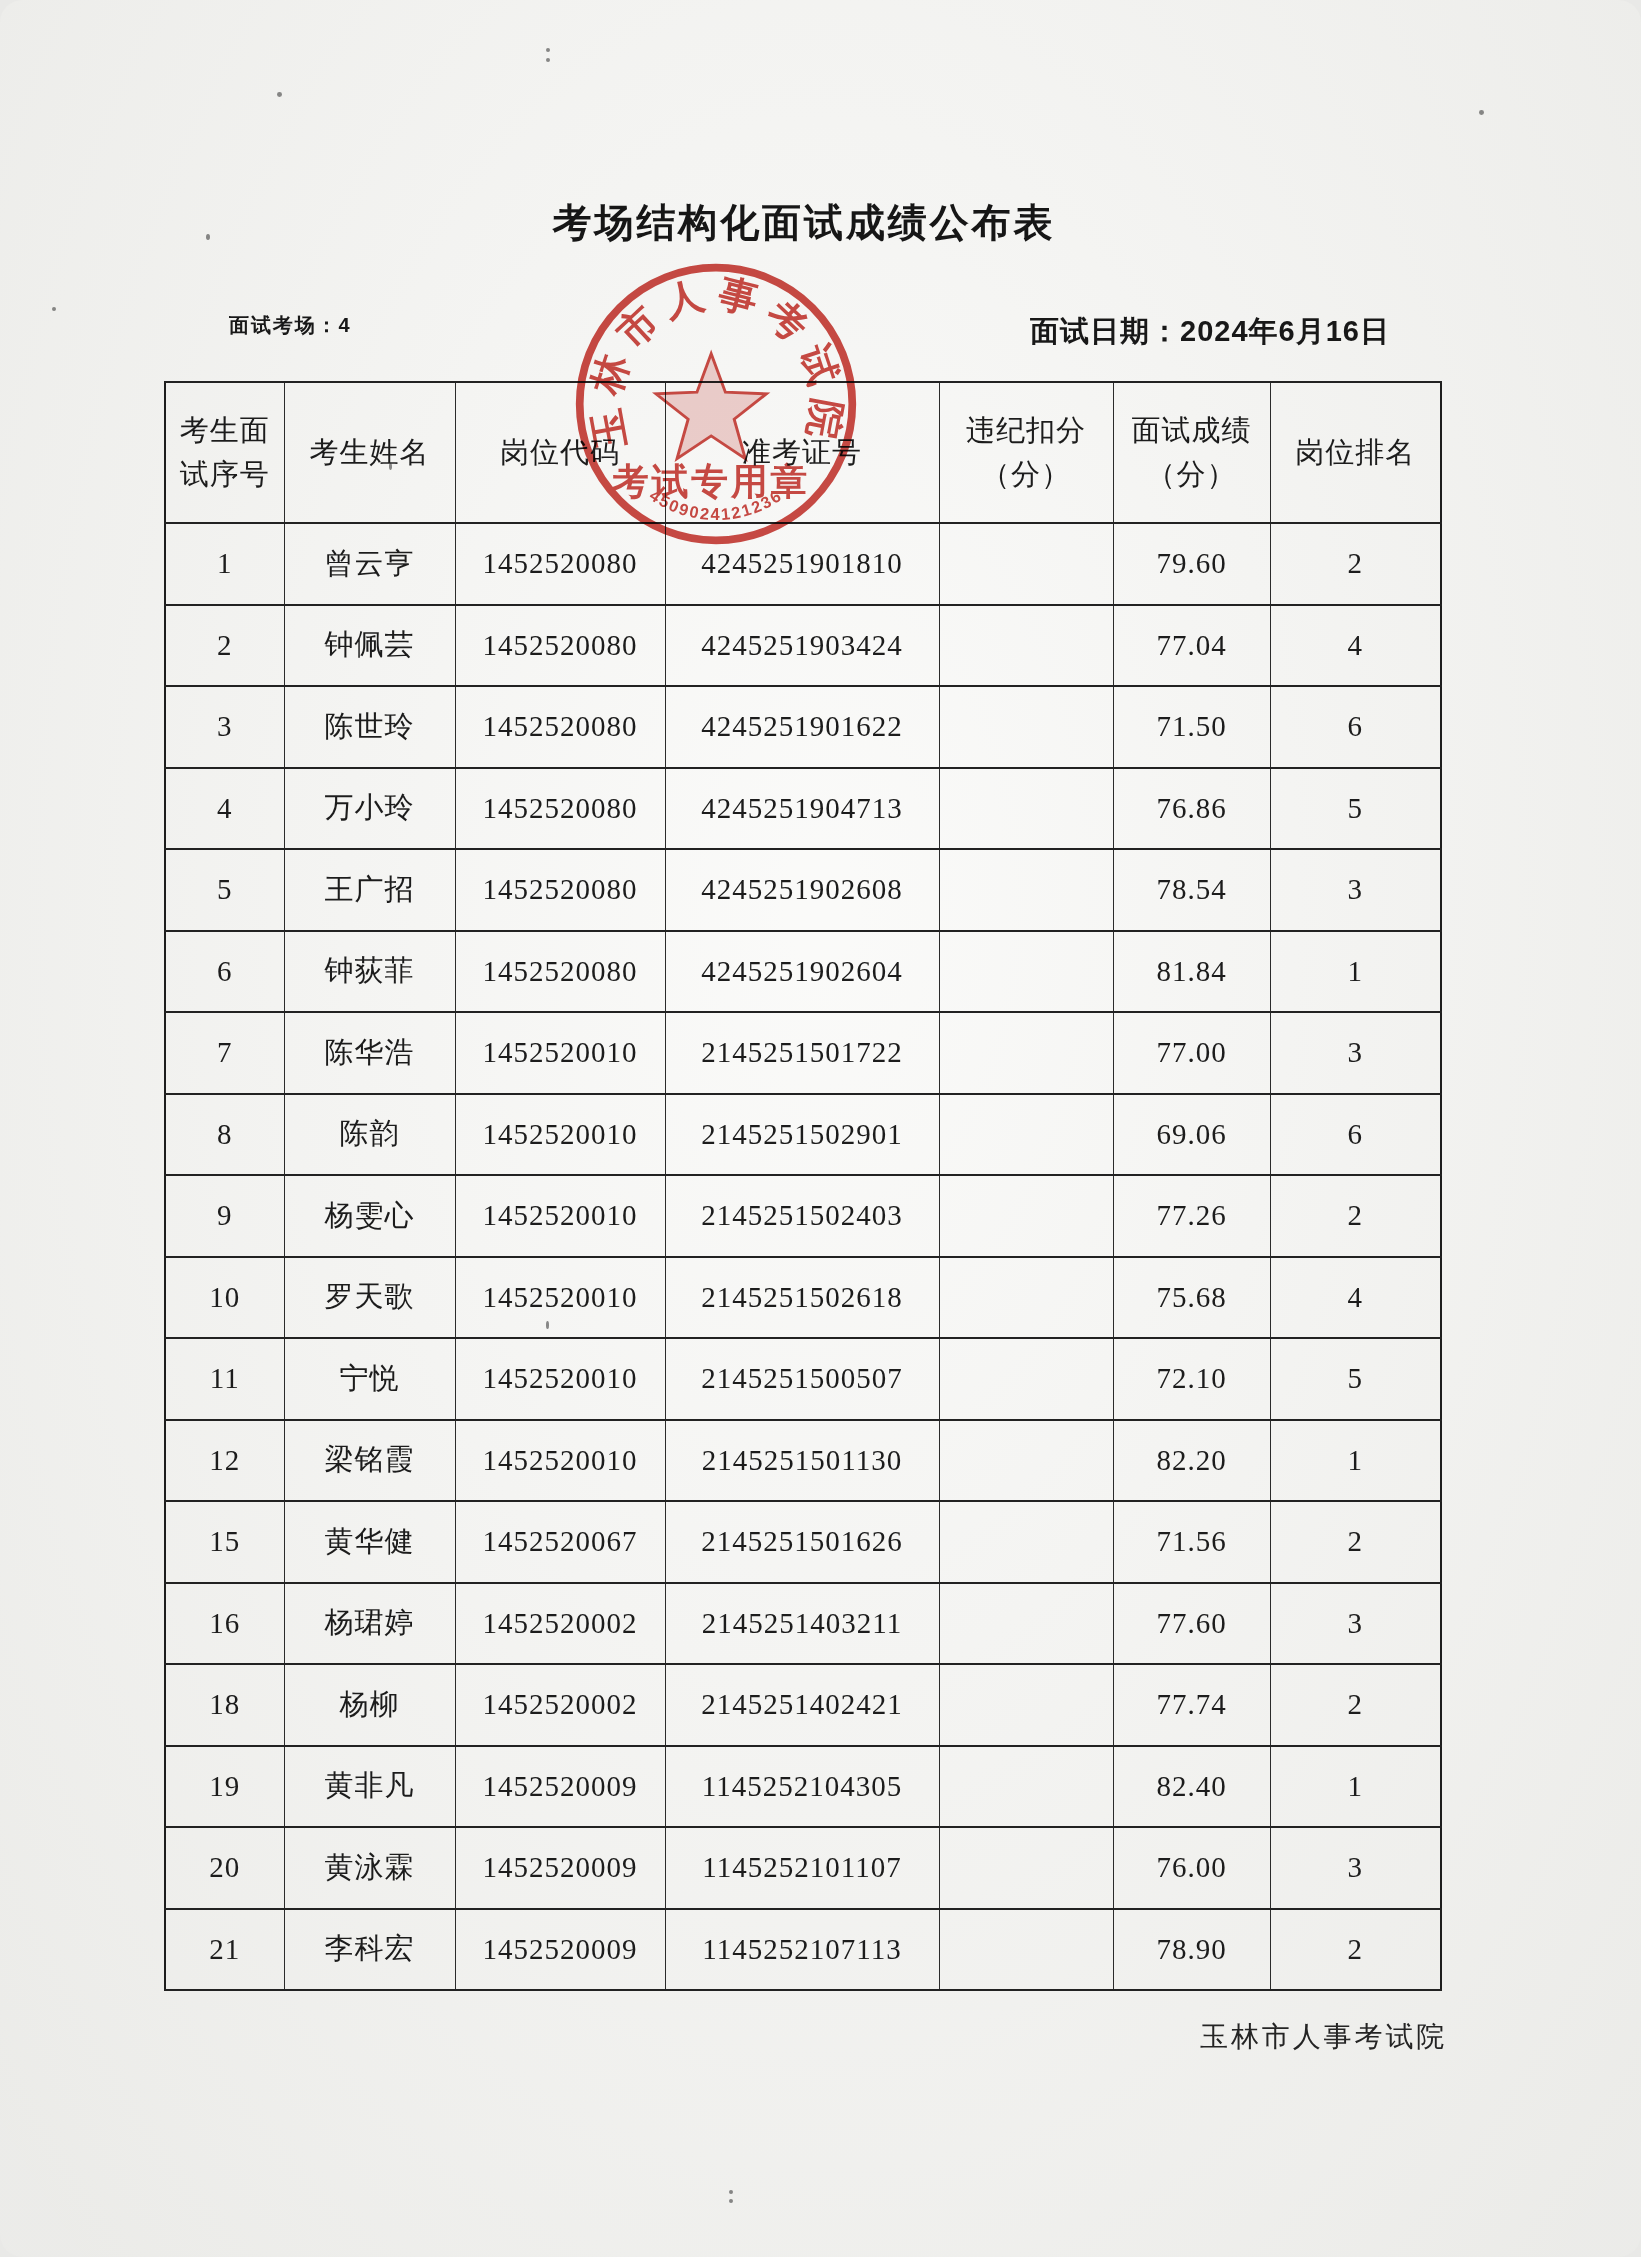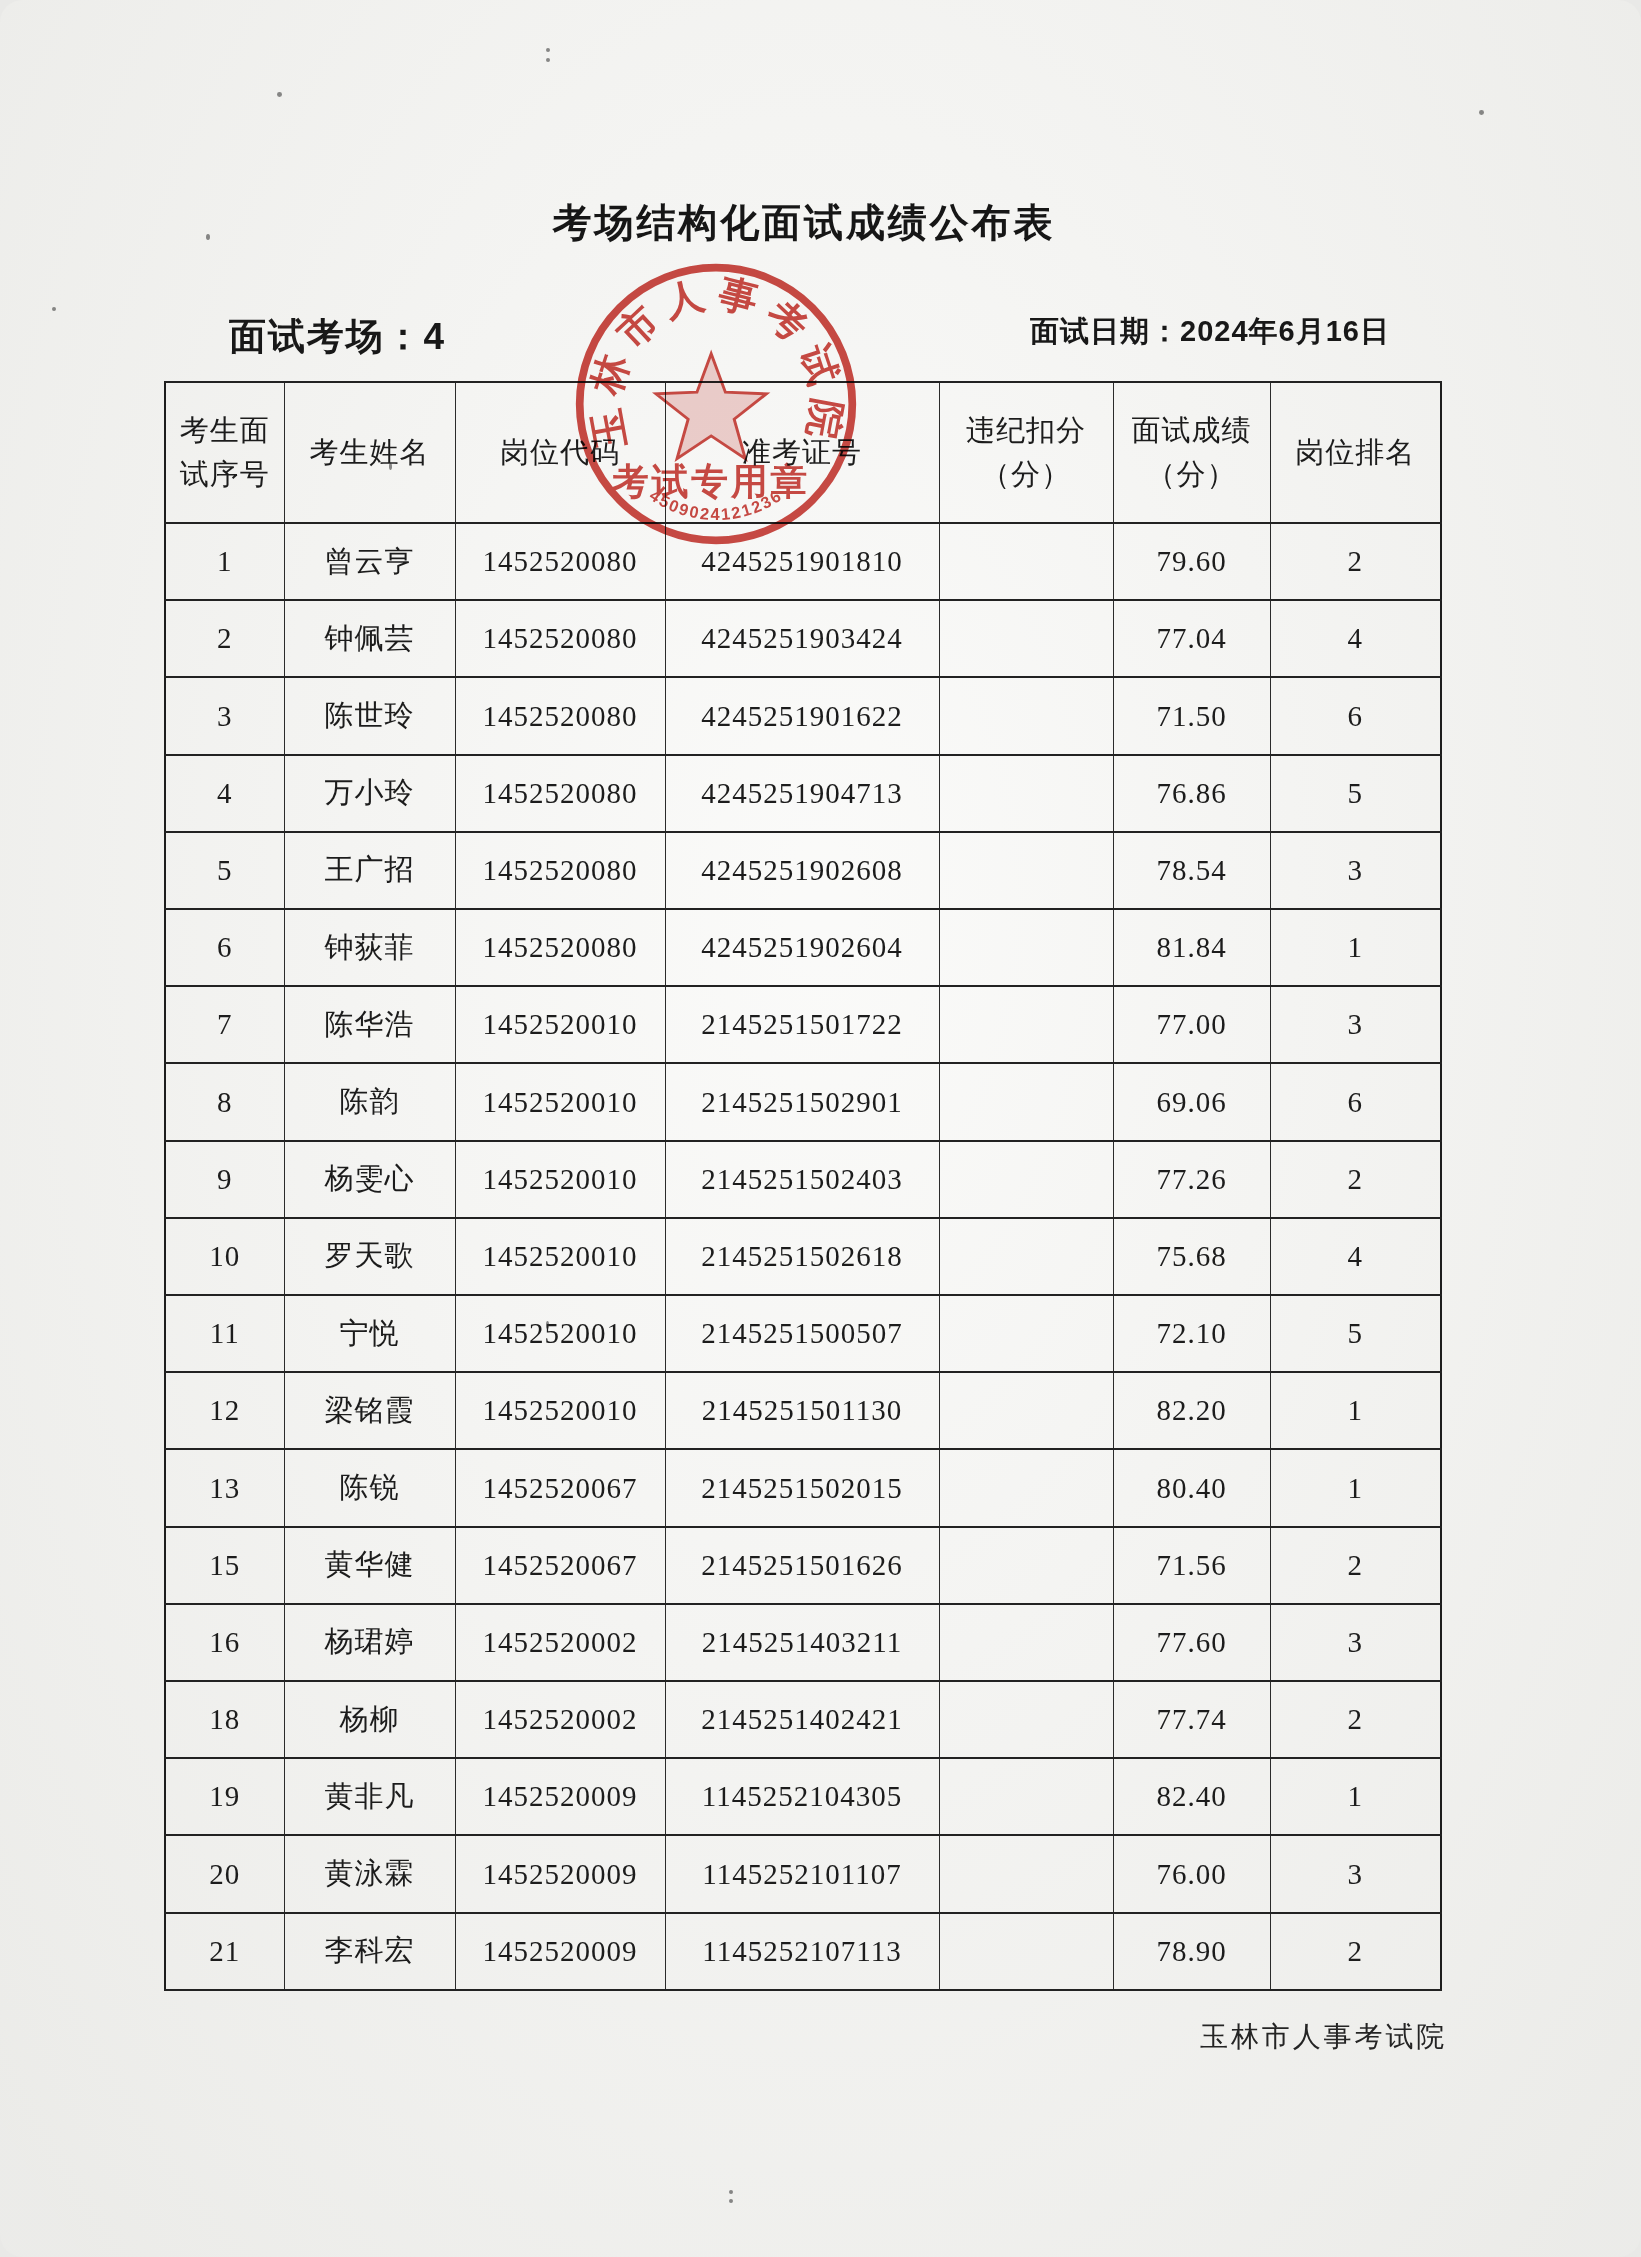--- a/index.html
+++ b/index.html
@@ -25,21 +25,21 @@
     font-family:"Liberation Sans", sans-serif;
     font-weight:bold;
     font-size:39px;
     letter-spacing:2.9px;
     white-space:nowrap;
     color:#161616;
   }
   .meta-left{
     position:absolute; left:229px; top:312px;
     font-family:"Liberation Sans", sans-serif;
-    font-weight:bold; font-size:37px; letter-spacing:1.9px;
+    font-weight:bold; font-size:20px; letter-spacing:1.9px;
     white-space:nowrap; color:#181818;
   }
   .meta-right{
     position:absolute; left:1030px; top:312px;
     font-family:Liberation Sans, sans-serif;
     font-weight:bold; font-size:29px; letter-spacing:1px;
     white-space:nowrap; color:#181818;
   }
   table.score-table{
     position:absolute; left:164px; top:381px;
@@ -223,29 +223,20 @@
         <tr>
           <td>12</td>
           <td>梁铭霞</td>
           <td>1452520010</td>
           <td>2145251501130</td>
           <td></td>
           <td>82.20</td>
           <td>1</td>
         </tr>
         <tr>
-          <td>13</td>
-          <td>陈锐</td>
-          <td>1452520067</td>
-          <td>2145251502015</td>
-          <td></td>
-          <td>80.40</td>
-          <td>1</td>
-        </tr>
-        <tr>
           <td>15</td>
           <td>黄华健</td>
           <td>1452520067</td>
           <td>2145251501626</td>
           <td></td>
           <td>71.56</td>
           <td>2</td>
         </tr>
         <tr>
           <td>16</td>

